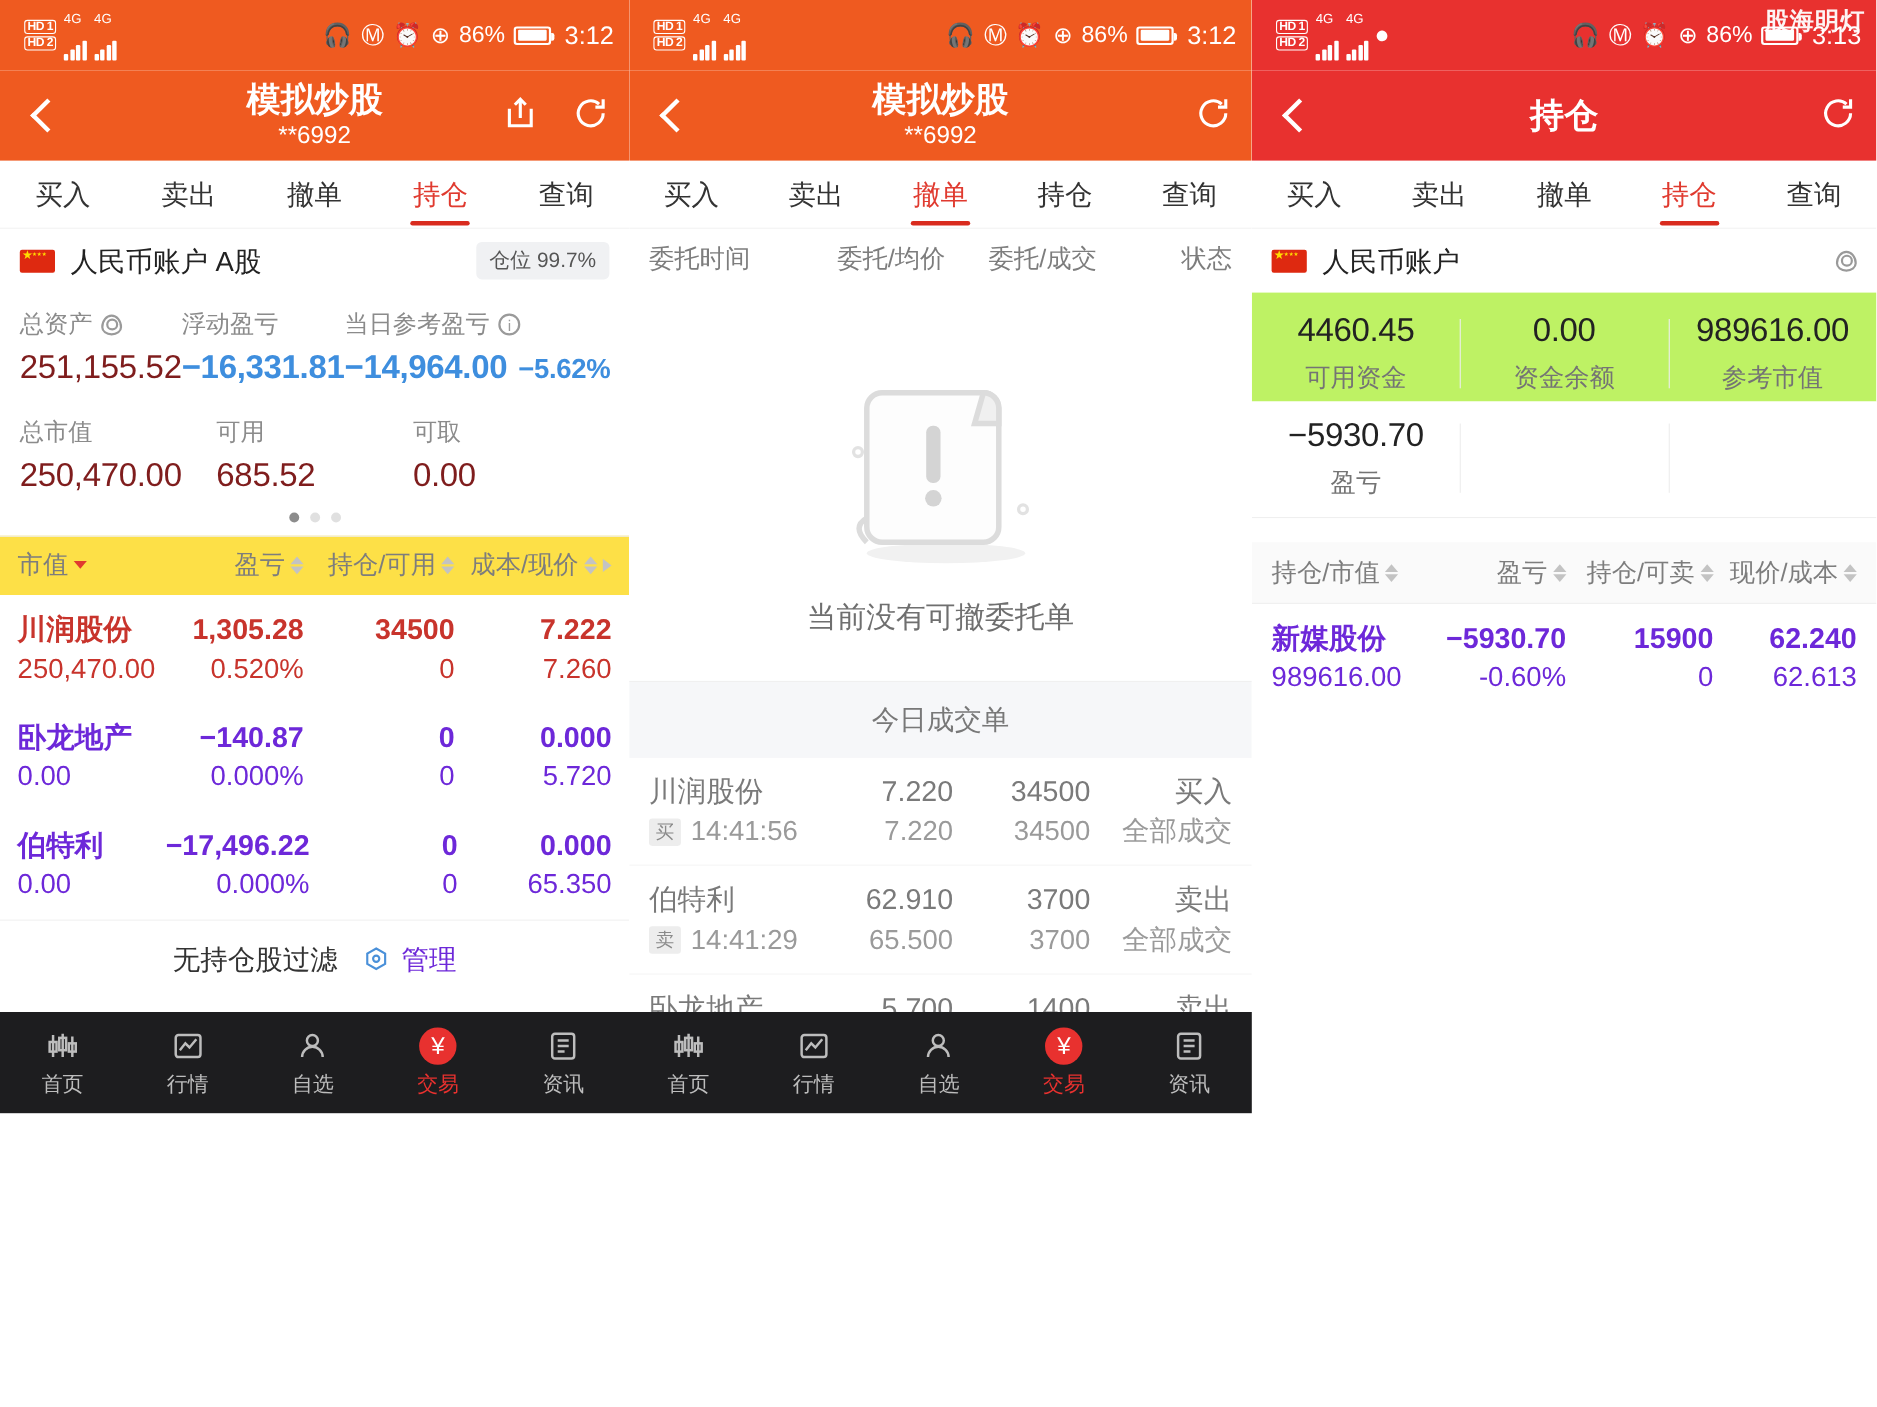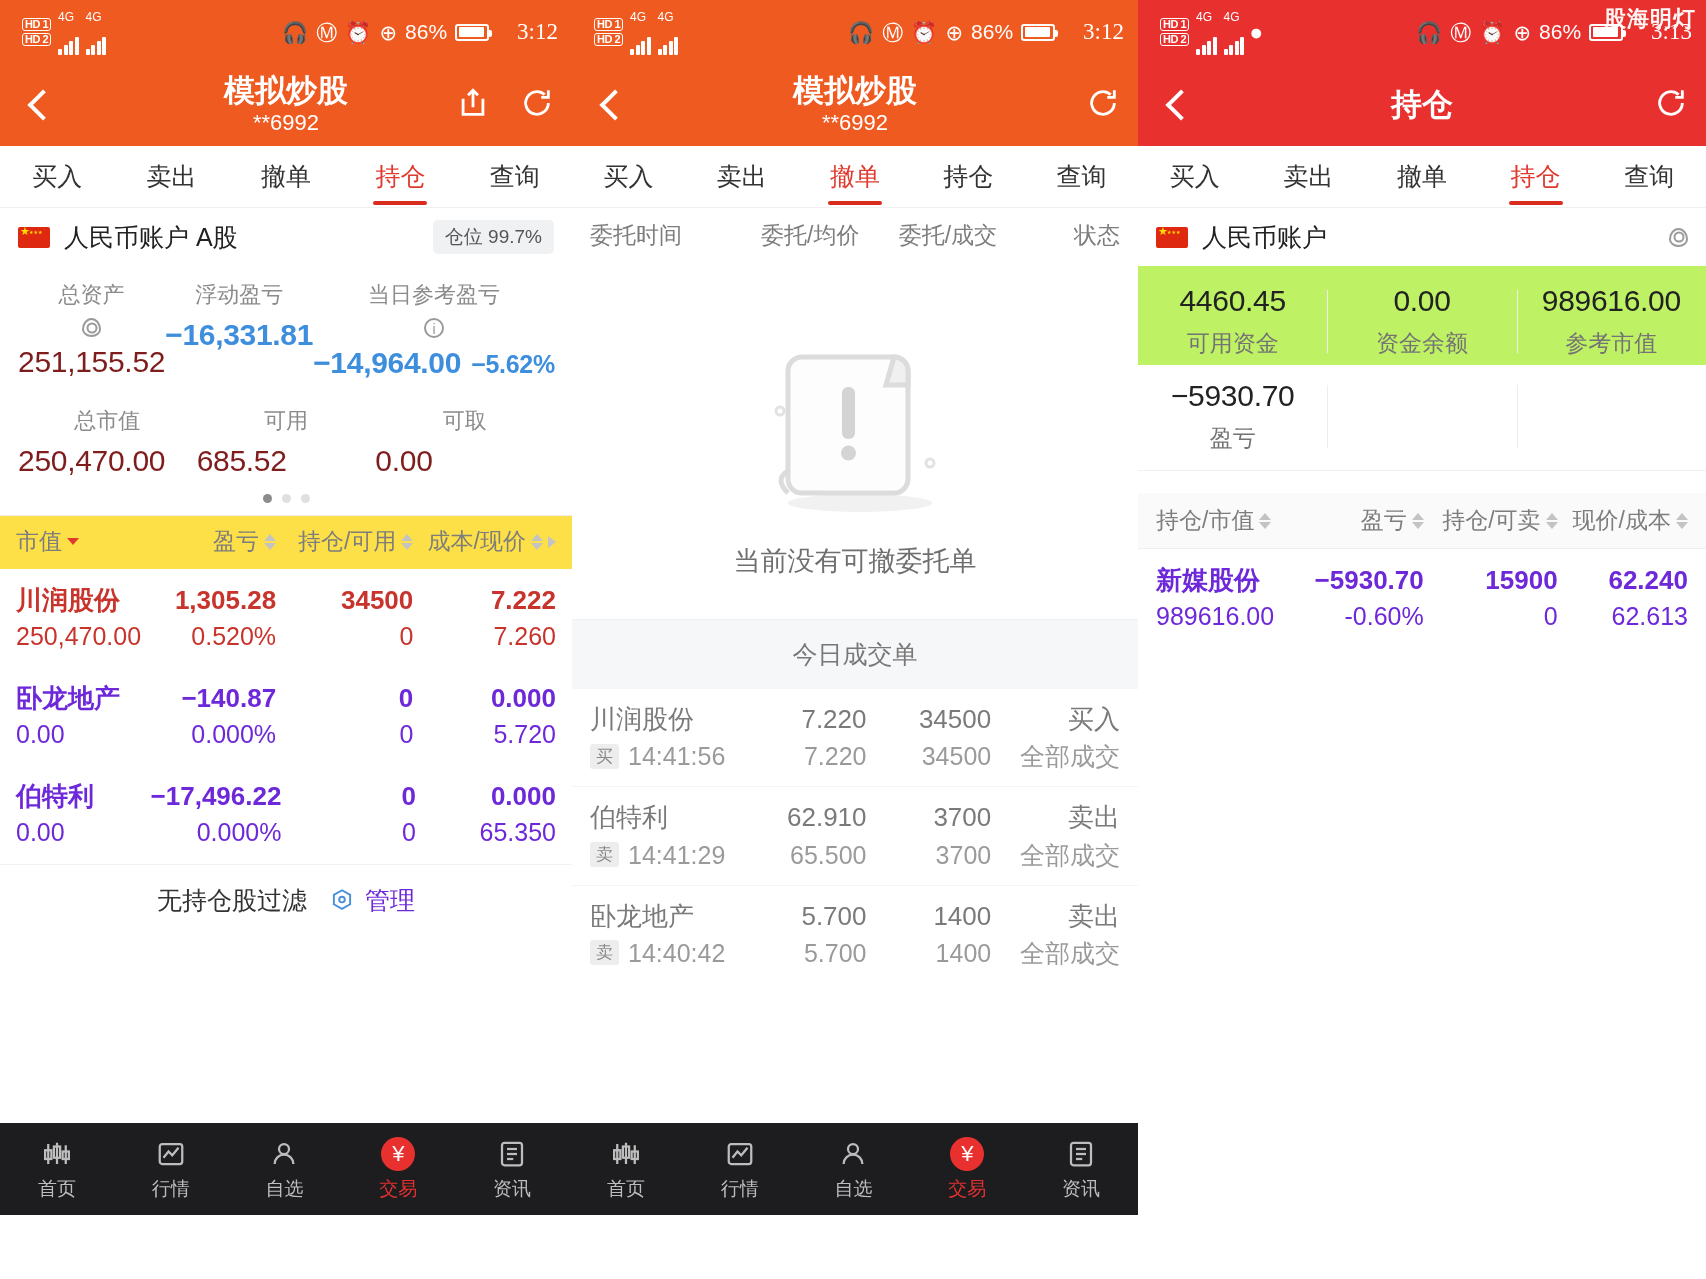--- a/index.html
+++ b/index.html
@@ -2,21 +2,21 @@
 <html><head>
 <meta charset="utf-8">
 <style>
   * { box-sizing: border-box; margin: 0; padding: 0; }
   html, body {
     width: 1706px; height: 1279px;
     background: #ffffff;
     font-family: "Liberation Sans", "DejaVu Sans", sans-serif;
     overflow: hidden;
   }
-  .screen { position: relative; width: 1706px; height: 1215px; display: flex; }
+  .screen { position: relative; width: 1706px; height: 1012px; display: flex; }
 
   
   .panel { position: relative; height: 1279px; overflow: hidden; background: #fff; }
   .panel-1 { width: 572px; }
   .panel-2 { width: 566px; }
   .panel-3 { width: 568px; }
 
   
   .statusbar {
     height: 64px; display: flex; align-items: center;
@@ -43,21 +43,21 @@
   .battery {
     width: 34px; height: 17px; border: 2px solid #fff; border-radius: 3px;
     position: relative; display:inline-block;
   }
   .battery::after {
     content:''; position:absolute; right:-5px; top:4px; width:3px;height:7px;
     background:#fff; border-radius:0 2px 2px 0;
   }
   .battery i { position:absolute; left:1.5px; top:1.5px; bottom:1.5px; width:86%; background:#fff; border-radius:1px; display:block;}
   .sb-pct { font-size: 21px; }
-  .sb-time { font-size: 23px; margin-left: 20px; font-family: Liberation Serif, serif; }
+  .sb-time { font-size: 23px; margin-left: 4px; }
   .wmark { position:absolute; right: 10px; top: 4px; color:#fff; font-size:22px; font-weight:bold; opacity:.95; letter-spacing:1px;}
 
   
   .appbar {
     height: 82px; display: flex; align-items: center;
     color: #fff; padding: 0 18px; position: relative;
   }
   .ab-orange { background: #ef5a20; }
   .ab-red    { background: #e8312f; }
   .back-chevron {
@@ -111,21 +111,20 @@
   .eye-big { margin-left:auto; }
 
   
   .assets { padding: 14px 18px 6px 18px; background: #fff; }
   .assets-row { display: flex; }
   .assets-row + .assets-row { margin-top: 26px; }
   .acell { flex: 1; }
   .acell-lbl {
     font-size: 22px; color: #8b8b8b; display: flex; align-items: center; gap: 8px;
     margin-bottom: 8px;
-    flex-direction: column;
   }
   .acell-val { font-size: 30px; color: #7f1d1d; font-weight: 400; letter-spacing: -0.3px; }
   .acell-val.blue { color: #3e8ede; font-weight: 600; }
   .acell-val .sub { font-size: 25px; margin-left: 10px; }
   .eye {
     width: 19px; height: 19px; border: 2px solid #9a9a9a; border-radius: 50% 50% 50% 50%/ 60% 60% 40% 40%;
     position: relative; display:inline-block;
   }
   .eye::after { content:''; position:absolute; left:50%; top:50%; transform:translate(-50%,-50%);
     width:7px; height:7px; border:2px solid #9a9a9a; border-radius:50%; }

